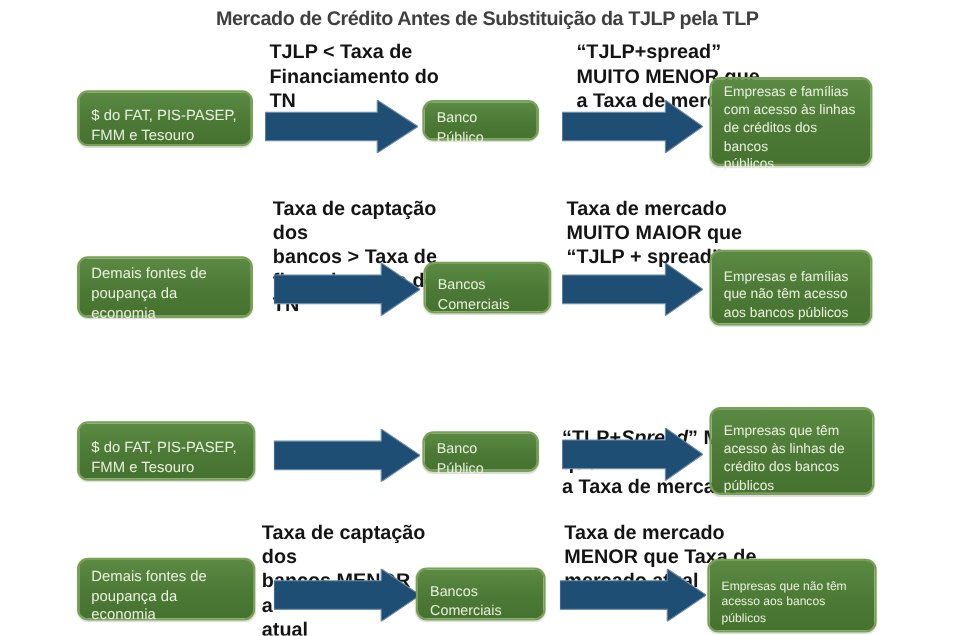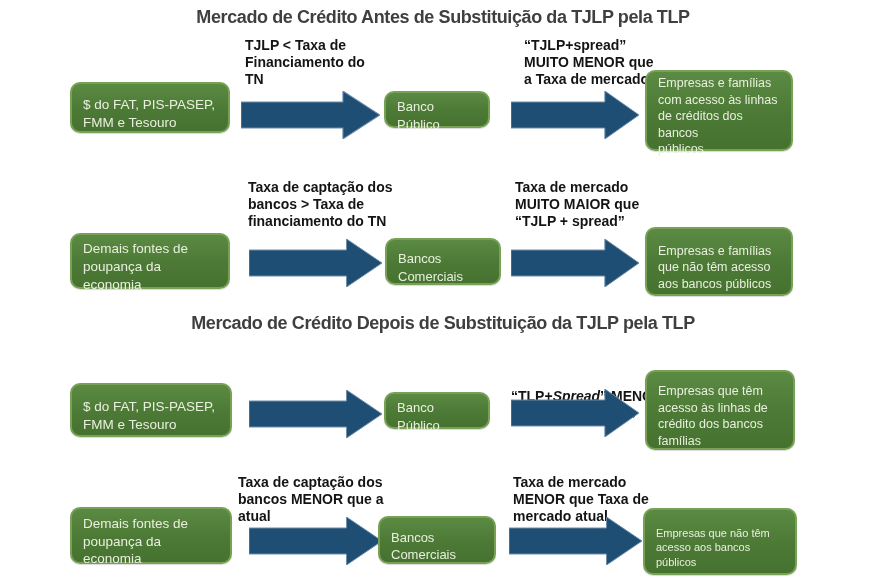--- a/index.html
+++ b/index.html
@@ -16,21 +16,21 @@
     position:absolute;box-sizing:border-box;
     background:linear-gradient(180deg,#5b8a43 0%,#4c7a36 55%,#46722f 100%);
     border:2px solid #78a156;border-radius:10px;
     color:#e9efde;font-size:13px;line-height:1.32;
     display:flex;align-items:center;
     padding:16px 8px 4px 11px;
     white-space:pre-line;
     box-shadow:0 1px 1px rgba(0,0,0,0.15);
   }
   .alabel{
-    position:absolute;color:#141414;font-size:14px;font-weight:bold;
+    position:absolute;color:#141414;font-size:18px;font-weight:bold;
     line-height:1.22;white-space:pre-line;
   }
   .alabel .it{font-style:italic;white-space:pre-line;}
   .alabel span{white-space:pre-line;}
   .arrow{position:absolute;}
   .arrow svg{display:block;width:100%;height:100%;}
 </style>
 </head>
 <body>
 
@@ -89,21 +89,20 @@
   <div class="arrow" style="left:511px;top:239px;width:128px;height:48px;">
     <svg viewBox="0 0 135 48" preserveAspectRatio="none">
         <polygon points="0,11 99,11 99,0 135,24 99,48 99,37 0,37" fill="#1F4E74" stroke="#6E8CA8" stroke-width="1"></polygon>
       </svg>
   </div>
 
   <div class="gbox" style="left:645px;top:227px;width:148px;height:69px;font-size:12.5px;">Empresas e famílias
 que não têm acesso
 aos bancos públicos</div>
 
-  <div class="title" style="top:313px;">Mercado de Crédito Depois de Substituição da TJLP pela TLP</div>
 
   <div class="alabel" style="left:511px;top:344px;width:200px;margin-top:44px;"><span>“TLP+</span><span class="it">Spread</span><span>”  MENOR que
 a Taxa de mercado</span></div>
 
   <div class="gbox" style="left:70px;top:383px;width:162px;height:54px;font-size:13.5px;">$ do FAT, PIS-PASEP,
 FMM e Tesouro</div>
 
   <div class="arrow" style="left:249px;top:390px;width:133px;height:48px;">
     <svg viewBox="0 0 135 48" preserveAspectRatio="none">
         <polygon points="0,11 99,11 99,0 135,24 99,48 99,37 0,37" fill="#1F4E74" stroke="#6E8CA8" stroke-width="1"></polygon>
@@ -114,21 +113,21 @@
 
   <div class="arrow" style="left:511px;top:389px;width:128px;height:48px;">
     <svg viewBox="0 0 135 48" preserveAspectRatio="none">
         <polygon points="0,11 99,11 99,0 135,24 99,48 99,37 0,37" fill="#1F4E74" stroke="#6E8CA8" stroke-width="1"></polygon>
       </svg>
   </div>
 
   <div class="gbox" style="left:645px;top:370px;width:150px;height:80px;font-size:12.5px;">Empresas que têm
 acesso às linhas de
 crédito dos bancos
-famílias</div>
+públicos</div>
 
   <div class="alabel" style="left:238px;top:474px;width:180px;">Taxa de captação dos
 bancos MENOR que a
 atual</div>
   <div class="alabel" style="left:513px;top:474px;width:180px;">Taxa de mercado
 MENOR que Taxa de
 mercado atual</div>
 
   <div class="gbox" style="left:70px;top:507px;width:162px;height:57px;font-size:13.5px;">Demais fontes de
 poupança da economia</div>

